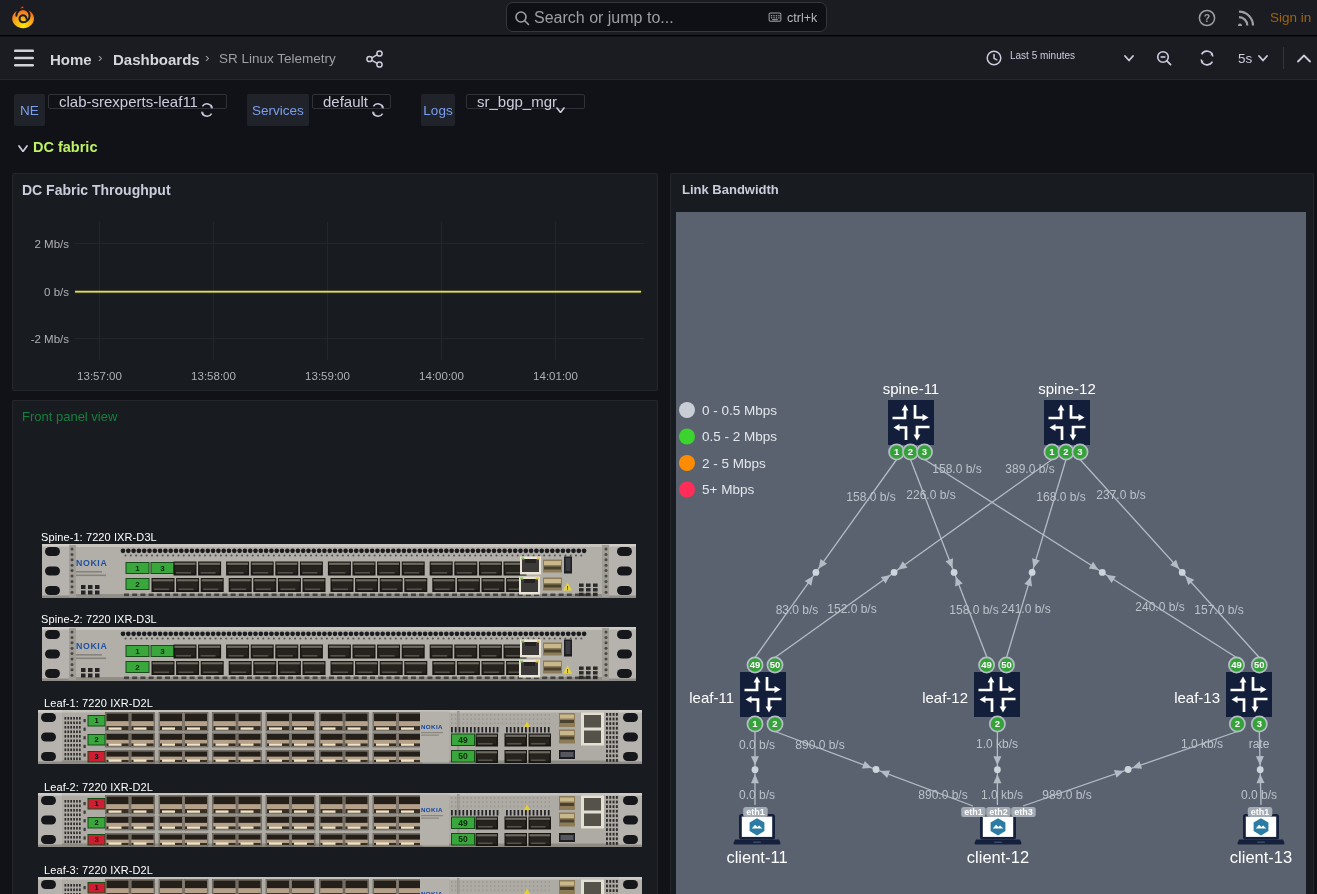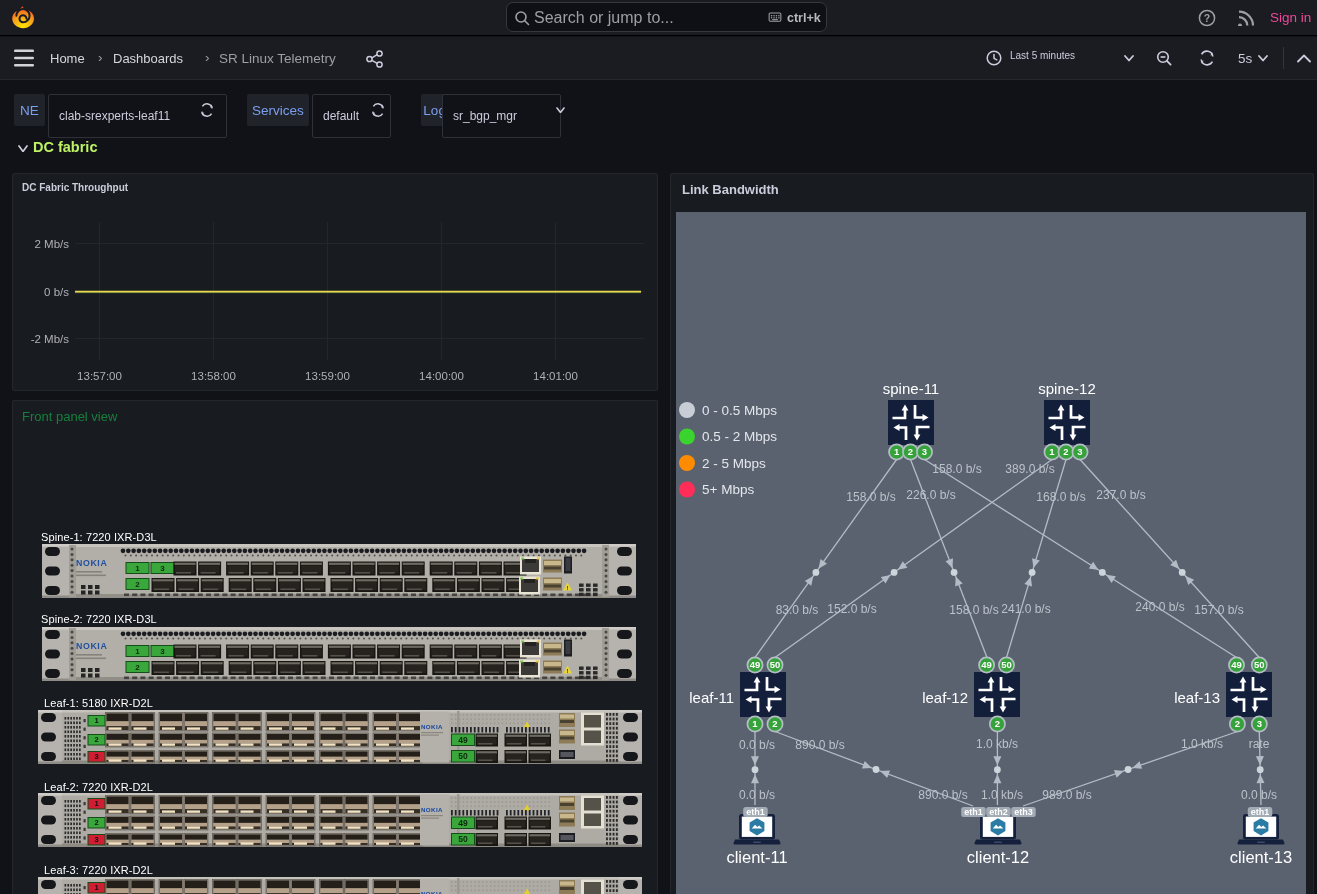--- a/index.html
+++ b/index.html
@@ -3,22 +3,22 @@
 <style>
 *{margin:0;padding:0;box-sizing:border-box}
 html,body{width:1317px;height:894px;background:#111217;overflow:hidden;
 font-family:"Liberation Sans",sans-serif;}
 body{position:relative}
 .topbar{position:absolute;left:0;top:0;width:1317px;height:36px;background:#1a1c22;border-bottom:1px solid #000}
 .navbar{position:absolute;left:0;top:37px;width:1317px;height:43px;background:#1a1c22;border-bottom:1px solid #26272c}
 .abs{position:absolute}
 .panel{position:absolute;background:#181b1f;border:1px solid #25262c;border-radius:2px}
 .vlabel{position:absolute;height:32px;background:#202329;border-radius:2px;color:#7b9ff0;font-size:13.5px;font-weight:500;display:flex;align-items:center;justify-content:center}
-.vval{position:absolute;height:44px;background:#111217;border:1px solid #2e3137;border-radius:2px;color:#ccccdc;font-size:12px;display:flex;align-items:center;padding:0 10px}
-.bc{font-size:13px;color:#d5d6db;font-weight:400}
+.vval{position:absolute;height:15px;background:#111217;border:1px solid #2e3137;border-radius:2px;color:#ccccdc;font-size:15px;display:flex;align-items:center;padding:0 10px}
+.bc{font-size:15px;color:#d5d6db;font-weight:700}
 .bcm{font-size:13.5px;color:#9d9fa6;font-weight:400}
 .ctl{font-size:13.5px;color:#ccccdc;font-weight:500}
 .devlabel{position:absolute;color:#fff;font-size:11px;font-weight:400;letter-spacing:0.1px}
 </style></head>
 <body>
 <div class="topbar"></div>
 <svg class="abs" style="left:11px;top:4px" width="24" height="27" viewBox="0 0 24 27">
 <defs>
       <radialGradient id="glg" cx="0.5" cy="0.92" r="1.05">
 <stop offset="0" stop-color="#ffe800"></stop>
@@ -42,31 +42,31 @@
     <rect x="3" y="5" width="1.6" height="1.6" fill="#9d9fa6"></rect>
     <rect x="6" y="5" width="1.6" height="1.6" fill="#9d9fa6"></rect>
     <rect x="9" y="5" width="1.6" height="1.6" fill="#9d9fa6"></rect>
     <rect x="12" y="5" width="1.6" height="1.6" fill="#9d9fa6"></rect>
     <rect x="3" y="7.6" width="1.6" height="1.6" fill="#9d9fa6"></rect>
     <rect x="6" y="7.6" width="1.6" height="1.6" fill="#9d9fa6"></rect>
     <rect x="9" y="7.6" width="1.6" height="1.6" fill="#9d9fa6"></rect>
     <rect x="12" y="7.6" width="1.6" height="1.6" fill="#9d9fa6"></rect>
     <rect x="4.5" y="10" width="7" height="1.4" fill="#9d9fa6"></rect>
   </svg>
-<div class="abs" style="left:787px;top:11px;font-size:12.5px;font-weight:700;color:#b6b8bd">ctrl+k</div>
+<div class="abs" style="left:787px;top:11px;font-size:12.5px;font-weight:400;color:#b6b8bd">ctrl+k</div>
 <svg class="abs" style="left:1198px;top:9px" width="18" height="18" viewBox="0 0 18 18">
     <circle cx="9" cy="9" r="7.6" fill="none" stroke="#9d9fa6" stroke-width="1.5"></circle>
     <text x="9" y="12.7" font-size="10.5" font-weight="700" fill="#9d9fa6" text-anchor="middle" font-family="Liberation Sans">?</text>
   </svg>
 <svg class="abs" style="left:1238px;top:9px" width="17" height="17" viewBox="0 0 17 17">
     <path d="M2,14.5 a2,2 0 1 0 0.01,0 Z" fill="#9d9fa6"></path>
     <path d="M1,8.2 a8.3,8.3 0 0 1 8.3,8.3" fill="none" stroke="#9d9fa6" stroke-width="2.2"></path>
     <path d="M1,2.6 a14,14 0 0 1 14,14" fill="none" stroke="#9d9fa6" stroke-width="2.2"></path>
   </svg>
-<div class="abs" style="left:1270px;top:10px;font-size:13.5px;font-weight:500;color:#ec4899">Sign in</div>
+<div class="abs" style="left:1270px;top:10px;font-size:13.5px;font-weight:500;color:#a16207">Sign in</div>
 <div class="navbar"></div>
 <svg class="abs" style="left:14px;top:49px" width="20" height="19" viewBox="0 0 20 19">
     <rect x="0" y="0.5" width="20" height="2.6" rx="1.2" fill="#d2d3da"></rect>
     <rect x="0" y="7.7" width="20" height="2.6" rx="1.2" fill="#d2d3da"></rect>
     <rect x="0" y="14.9" width="20" height="2.6" rx="1.2" fill="#d2d3da"></rect>
   </svg>
 <div class="abs bc" style="left:50px;top:51px">Home</div>
 <div class="abs bcm" style="left:98px;top:50px">›</div>
 <div class="abs bc" style="left:113px;top:51px">Dashboards</div>
 <div class="abs bcm" style="left:205px;top:50px">›</div>
@@ -115,30 +115,30 @@
   </svg>
 <div class="vlabel" style="left:247px;top:94px;width:62px">Services</div>
 <div class="vval" style="left:312px;top:94px;width:79px">default</div>
 <svg class="abs" style="left:371px;top:103px" width="14" height="14" viewBox="0 0 14 14">
     <path d="M1.8,8.6 a5.3,5.3 0 0 0 9.8,2" fill="none" stroke="#ccccdc" stroke-width="1.5"></path>
 <path d="M12.2,5.4 a5.3,5.3 0 0 0 -9.8,-2" fill="none" stroke="#ccccdc" stroke-width="1.5"></path>
 <path d="M11.7,1.6 l0.7,2.4 -2.5,0.5 Z" fill="#ccccdc"></path>
     <path d="M2.3,12.4 l-0.7,-2.4 2.5,-0.5 Z" fill="#ccccdc"></path>
   </svg>
 <div class="vlabel" style="left:421px;top:94px;width:34px">Logs</div>
-<div class="vval" style="left:442px;top:94px;width:119px">sr_bgp_mgr</div>
+<div class="vval" style="left:466px;top:94px;width:119px">sr_bgp_mgr</div>
 <svg class="abs" style="left:556px;top:107px" width="9" height="6" viewBox="0 0 9 6">
     <path d="M1,1 L4.5,5.5 L8,1" fill="none" stroke="#ccccdc" stroke-width="1.6" stroke-linecap="round" stroke-linejoin="round"></path>
   </svg>
 <svg class="abs" style="left:18px;top:145px" width="10" height="7" viewBox="0 0 10 7">
     <path d="M1,1 L5.0,6.5 L9,1" fill="none" stroke="#ccccdc" stroke-width="1.7" stroke-linecap="round" stroke-linejoin="round"></path>
   </svg>
 <div class="abs" style="left:33px;top:139px;font-size:14.5px;font-weight:600;color:#bef264">DC fabric</div>
 <div class="panel" style="left:12px;top:173px;width:646px;height:218px"></div>
-<div class="abs" style="left:22px;top:182px;font-size:10px;font-weight:700;color:#ccccdc">DC Fabric Throughput</div>
+<div class="abs" style="left:22px;top:182px;font-size:14px;font-weight:700;color:#ccccdc">DC Fabric Throughput</div>
 <svg class="abs" style="left:0px;top:0px" width="660" height="392" viewBox="0 0 660 392">
     <line x1="99.5" y1="222" x2="99.5" y2="360" stroke="#24262c" stroke-width="1"></line>
     <line x1="213.5" y1="222" x2="213.5" y2="360" stroke="#24262c" stroke-width="1"></line>
     <line x1="327.5" y1="222" x2="327.5" y2="360" stroke="#24262c" stroke-width="1"></line>
     <line x1="441.5" y1="222" x2="441.5" y2="360" stroke="#24262c" stroke-width="1"></line>
     <line x1="555.5" y1="222" x2="555.5" y2="360" stroke="#24262c" stroke-width="1"></line>
     <line x1="75" y1="243.5" x2="644" y2="243.5" stroke="#24262c" stroke-width="1"></line>
     <line x1="75" y1="291.5" x2="644" y2="291.5" stroke="#24262c" stroke-width="1"></line>
     <line x1="75" y1="338.5" x2="644" y2="338.5" stroke="#24262c" stroke-width="1"></line>
     <line x1="75" y1="292.7" x2="641" y2="292.7" stroke="#73bf69" stroke-width="0.7" opacity="0.6"></line>
@@ -1007,21 +1007,21 @@
       <rect x="537" y="39.5" width="4.6" height="3.4" fill="#2a2a2a"></rect>
       <rect x="544" y="39.5" width="4.6" height="3.4" fill="#2a2a2a"></rect>
       <rect x="551" y="39.5" width="4.6" height="3.4" fill="#2a2a2a"></rect>
       <rect x="537" y="44.1" width="4.6" height="3.4" fill="#2a2a2a"></rect>
       <rect x="544" y="44.1" width="4.6" height="3.4" fill="#2a2a2a"></rect>
       <rect x="551" y="44.1" width="4.6" height="3.4" fill="#2a2a2a"></rect>
       <rect x="537" y="48.7" width="4.6" height="3.4" fill="#2a2a2a"></rect>
       <rect x="544" y="48.7" width="4.6" height="3.4" fill="#2a2a2a"></rect>
       <rect x="551" y="48.7" width="4.6" height="3.4" fill="#2a2a2a"></rect>
     </svg></div>
-<div class="devlabel" style="left:44px;top:697px">Leaf-1: 5180 IXR-D2L</div>
+<div class="devlabel" style="left:44px;top:697px">Leaf-1: 7220 IXR-D2L</div>
 <div class="abs" style="left:38px;top:710px"><svg width="604" height="54" viewBox="0 0 604 54">
       <rect x="24" y="0" width="557" height="54" fill="#aeaba5"></rect>
       <rect x="24" y="0" width="557" height="2.5" fill="#c6c3bd"></rect>
       <rect x="24" y="50.5" width="557" height="3.5" fill="#8d8a84"></rect>
       <rect x="0" y="0" width="24" height="54" rx="2" fill="#b6b3ae"></rect>
       <rect x="0" y="0" width="24" height="2.5" fill="#cfccc7"></rect>
       <rect x="0" y="51.5" width="24" height="2.5" fill="#8f8c87"></rect>
       <rect x="3" y="2.9000000000000004" width="15" height="9.2" rx="4.6" fill="#16171b"></rect>
       <rect x="3" y="22.4" width="15" height="9.2" rx="4.6" fill="#16171b"></rect>
       <rect x="3" y="41.9" width="15" height="9.2" rx="4.6" fill="#16171b"></rect>

